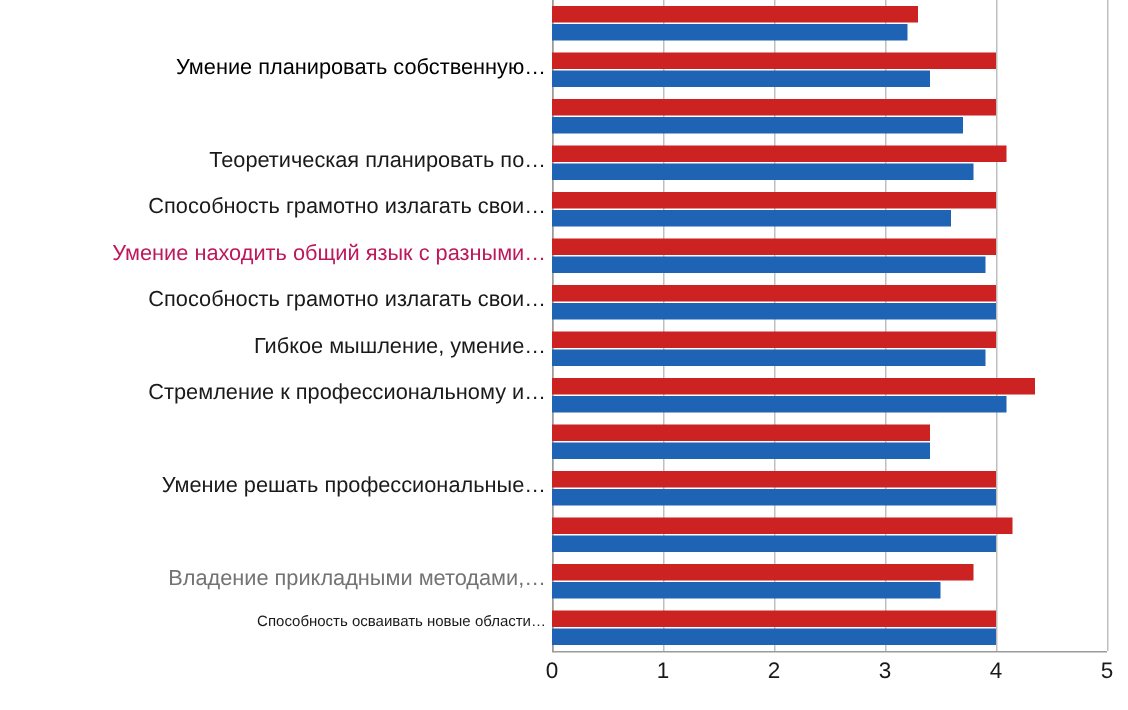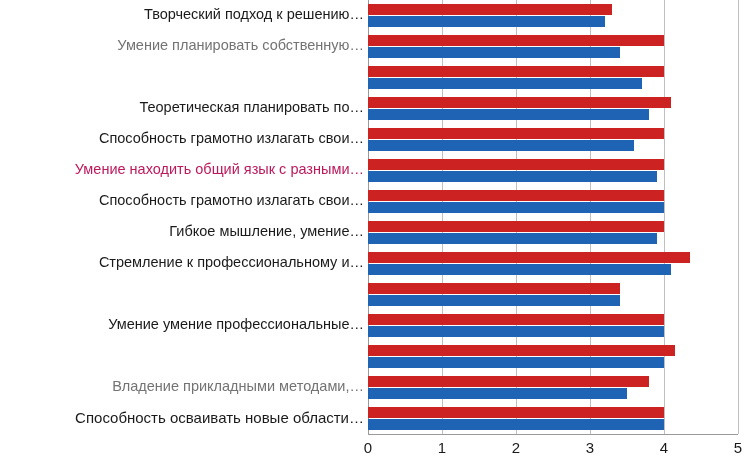--- a/index.html
+++ b/index.html
@@ -124,31 +124,30 @@
       <div class="bar red" style="left: 368px; top: 314px; height: 11px; width: 296px; position: absolute;"></div>
       <div class="bar blue" style="left: 368px; top: 326px; height: 11px; width: 296px; position: absolute;"></div>
       <div class="bar red" style="left: 368px; top: 345px; height: 11px; width: 307.1px; position: absolute;"></div>
       <div class="bar blue" style="left: 368px; top: 357px; height: 11px; width: 296px; position: absolute;"></div>
       <div class="bar red" style="left: 368px; top: 376px; height: 11px; width: 281.2px; position: absolute;"></div>
       <div class="bar blue" style="left: 368px; top: 388px; height: 11px; width: 259px; position: absolute;"></div>
       <div class="bar red" style="left: 368px; top: 407px; height: 11px; width: 296px; position: absolute;"></div>
       <div class="bar blue" style="left: 368px; top: 419px; height: 11px; width: 296px; position: absolute;"></div>
     </div>
   <div id="labels-layer">
-      <div class="cat-label" style="top: 6.5px; font-size: 14.5px; color: rgb(26, 26, 26);">Творческий подход к решению…</div>
-      <div class="cat-label" style="top: 37.5px; font-size: 14.5px; color: #737373;">Умение планировать собственную…</div>
+      <div class="cat-label" style="top: 37.5px; font-size: 14.5px; color: #000000;">Умение планировать собственную…</div>
       <div class="cat-label" style="top: 99.5px; font-size: 14.5px; color: rgb(26, 26, 26);">Теоретическая планировать по…</div>
       <div class="cat-label" style="top: 130.5px; font-size: 14.5px; color: rgb(26, 26, 26);">Способность грамотно излагать свои…</div>
       <div class="cat-label" style="top: 161.5px; font-size: 14.5px; color: #be185d;">Умение находить общий язык с разными…</div>
       <div class="cat-label" style="top: 192.5px; font-size: 14.5px; color: rgb(26, 26, 26);">Способность грамотно излагать свои…</div>
       <div class="cat-label" style="top: 223.5px; font-size: 14.5px; color: rgb(26, 26, 26);">Гибкое мышление, умение…</div>
       <div class="cat-label" style="top: 254.5px; font-size: 14.5px; color: rgb(26, 26, 26);">Стремление к профессиональному и…</div>
-      <div class="cat-label" style="top: 316.5px; font-size: 14.5px; color: rgb(26, 26, 26);">Умение умение профессиональные…</div>
+      <div class="cat-label" style="top: 316.5px; font-size: 14.5px; color: rgb(26, 26, 26);">Умение решать профессиональные…</div>
       <div class="cat-label" style="top: 378.5px; font-size: 14.5px; color: #737373;">Владение прикладными методами,…</div>
-      <div class="cat-label" style="top: 409.5px; font-size: 15px; color: rgb(26, 26, 26);">Способность осваивать новые области…</div>
+      <div class="cat-label" style="top: 409.5px; font-size: 10px; color: rgb(26, 26, 26);">Способность осваивать новые области…</div>
     </div>
   <div id="ticks-layer">
       <div class="tick-label" style="left: 368px;">0</div>
       <div class="tick-label" style="left: 442px;">1</div>
       <div class="tick-label" style="left: 516px;">2</div>
       <div class="tick-label" style="left: 590px;">3</div>
       <div class="tick-label" style="left: 664px;">4</div>
       <div class="tick-label" style="left: 738px;">5</div>
     </div>
 

